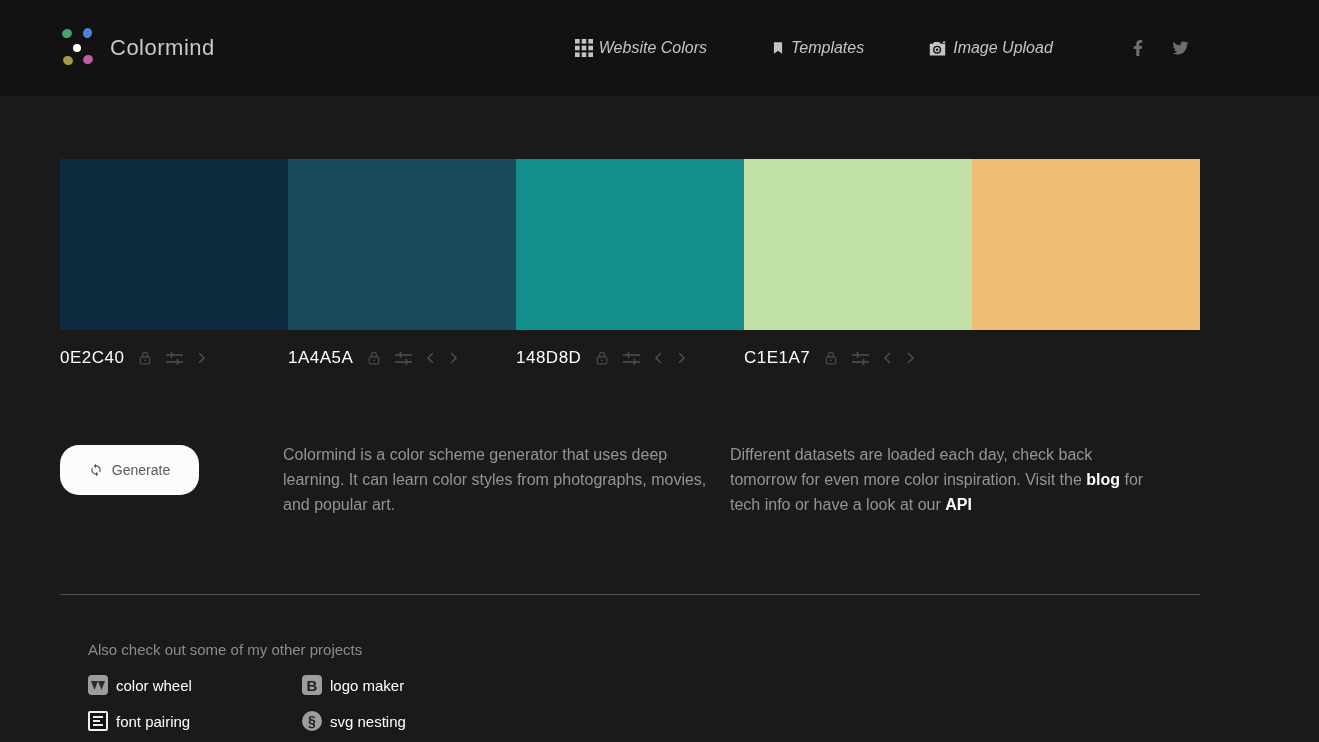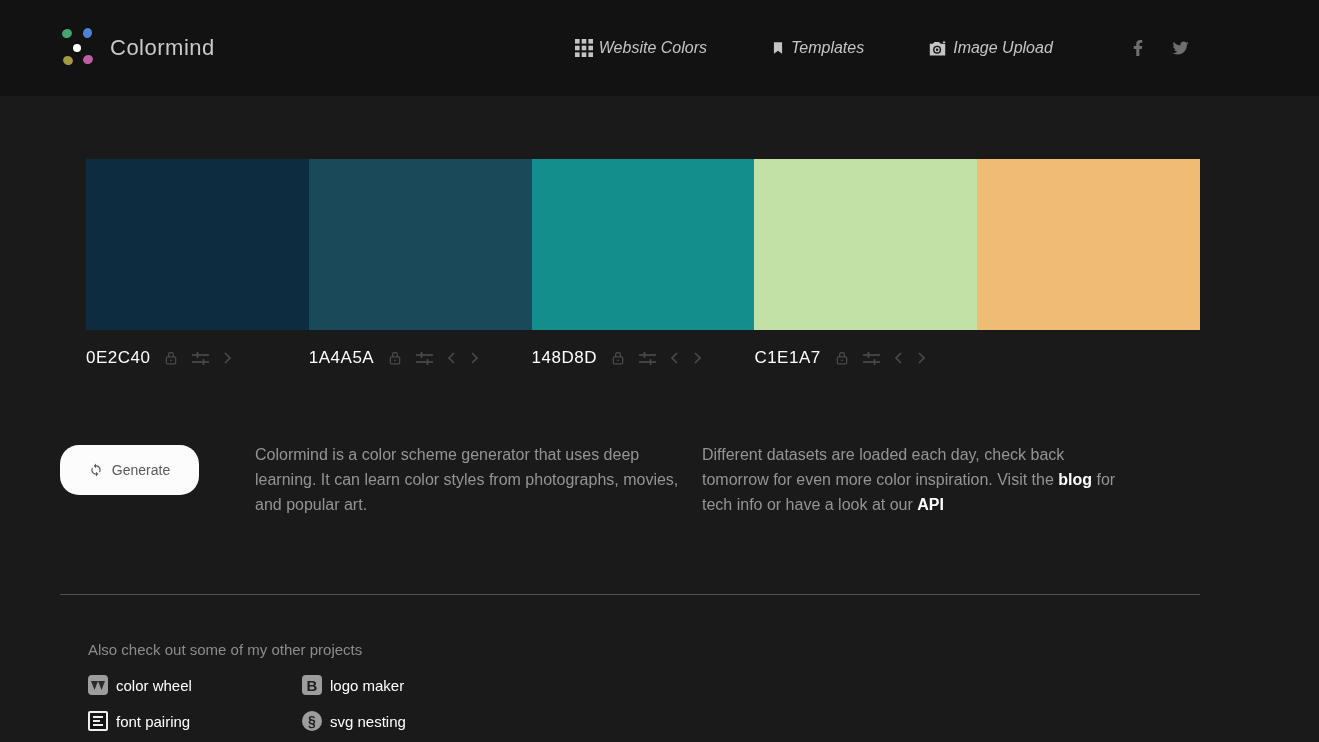--- a/index.html
+++ b/index.html
@@ -23,37 +23,37 @@
   .dot-c  { left:15px; top:18px; width:8px;  height:8px; }
   .dot-bl { left:5px;  top:30px; width:10px; height:9px;  transform:rotate(20deg); }
   .dot-br { left:25px; top:29px; width:10px; height:9px;  transform:rotate(-20deg); }
   .logo-text { color:#c9c9c9; font-size:22px; letter-spacing:0.5px; }
   .nav { margin-left:360px; display:flex; align-items:center; gap:64px; }
   .nav-item { display:flex; align-items:center; gap:6px; color:#c4c4c4; font-size:16px; cursor:pointer; white-space:nowrap;font-style:italic; }
   .nav-item svg { display:block; }
   .social { margin-left:80px; display:flex; align-items:center; gap:28px; }
   .social-btn { cursor:pointer; display:flex; align-items:center; }
   
-  .palette { display:flex; margin:63px 119px 0 86px; }
+  .palette { display:flex; margin:63px 119px 0 60px; }
   .swatch { flex:1; }
   .swatch-color { height:171px; cursor:pointer; }
   .swatch-meta { margin-top:17px; display:flex; align-items:center; gap:14px; height:22px; }
   .hex-label { color:#ffffff; font-size:17px; letter-spacing:0.5px; cursor:text; }
   .meta-icon { display:flex; align-items:center; cursor:pointer; }
   
   .info-row { display:flex; align-items:flex-start; margin:76px 119px 0 60px; }
   .generate-btn {
     width:139px; height:50px; flex:0 0 139px;
     border:none; border-radius:19px; background:#fcfcfc;
     display:flex; align-items:center; justify-content:center; gap:9px;
     color:#5a5a5a; font-size:14px; font-family:"Liberation Sans", sans-serif;
     cursor:pointer;
   }
   .col-text { color:#949494; font-size:16px; line-height:25px; margin-top:-3px; }
-  .col1 { margin-left:56px; width:427px; }
+  .col1 { margin-left:84px; width:427px; }
   .col2 { margin-left:20px; width:420px; }
   .inline-link { color:#ffffff; font-weight:700; cursor:pointer; }
   
   .divider { border:none; border-top:1px solid #4f4f4f; margin:61px 119px 0 60px; }
   .footer-heading { margin:46px 0 0 88px; color:#8c8c8c; font-size:15px; }
   .projects {
     margin:17px 0 0 88px;
     display:grid; grid-template-columns:214px auto; row-gap:16px;
   }
   .project { display:flex; align-items:center; gap:8px; color:#ffffff; font-size:15px; cursor:pointer; }

